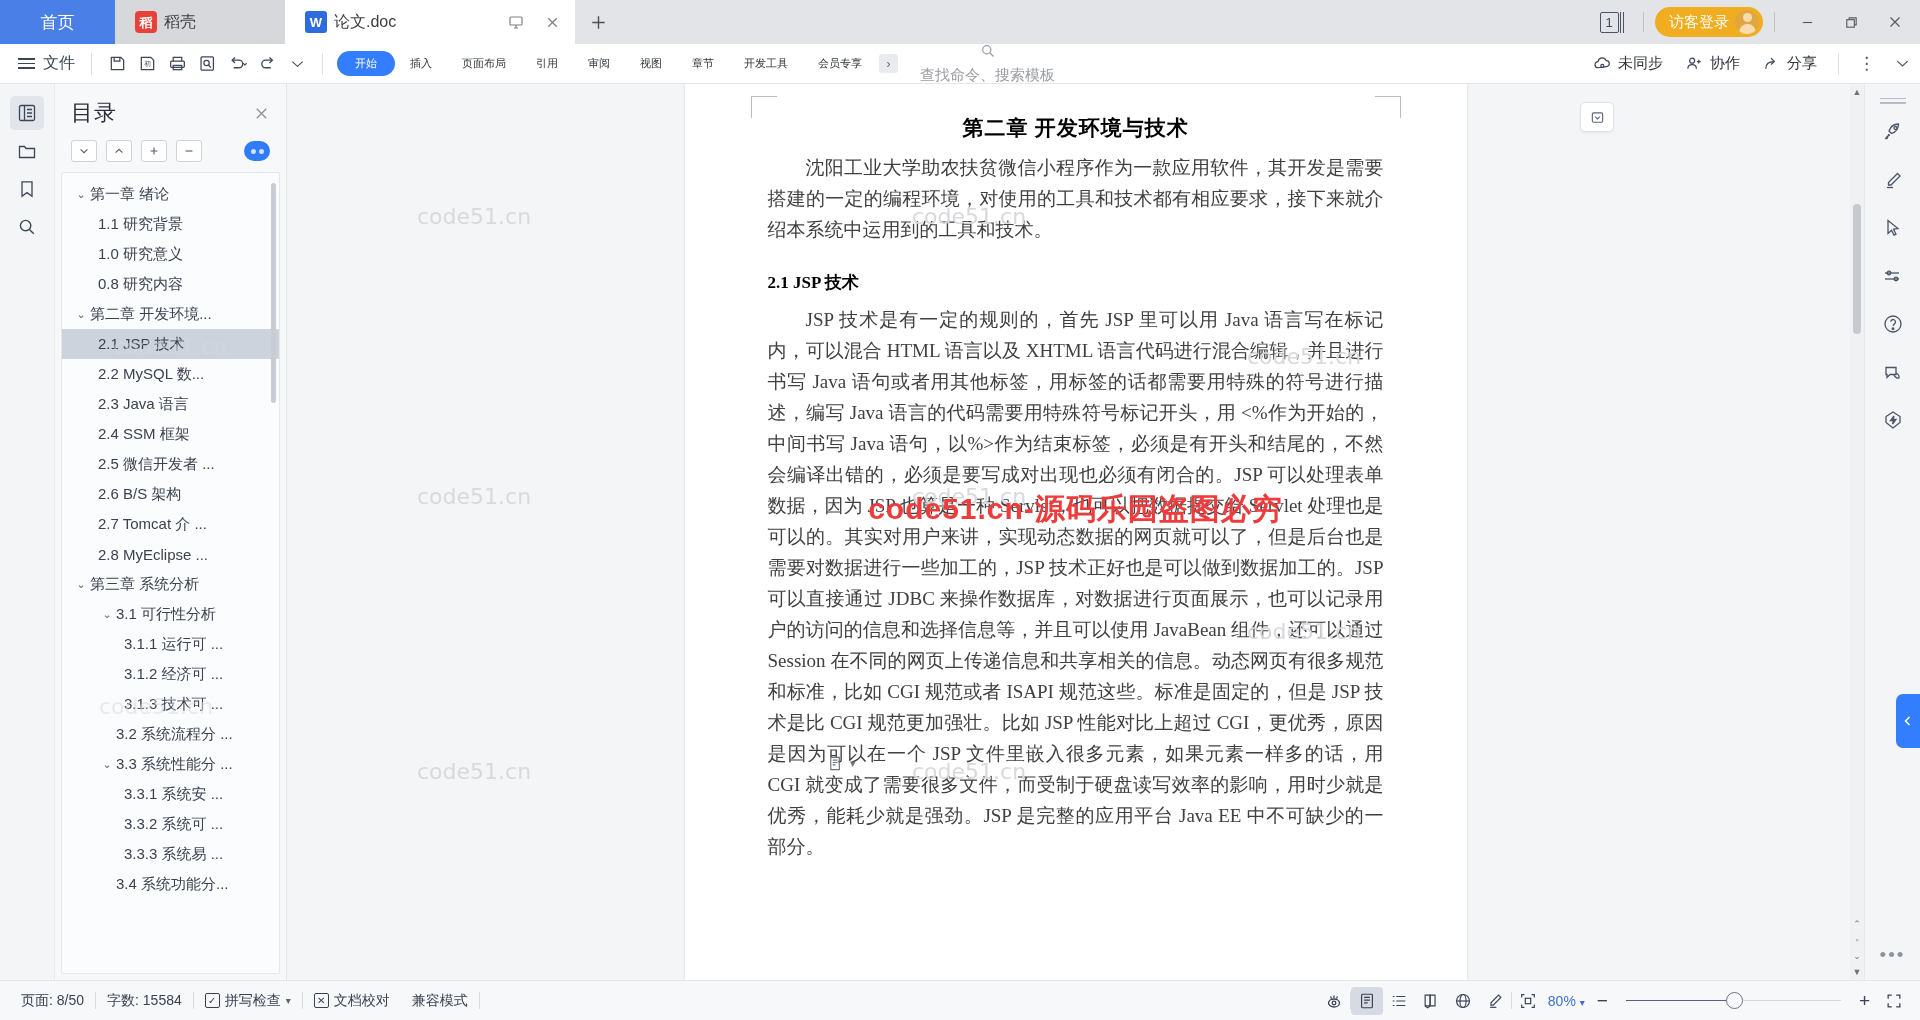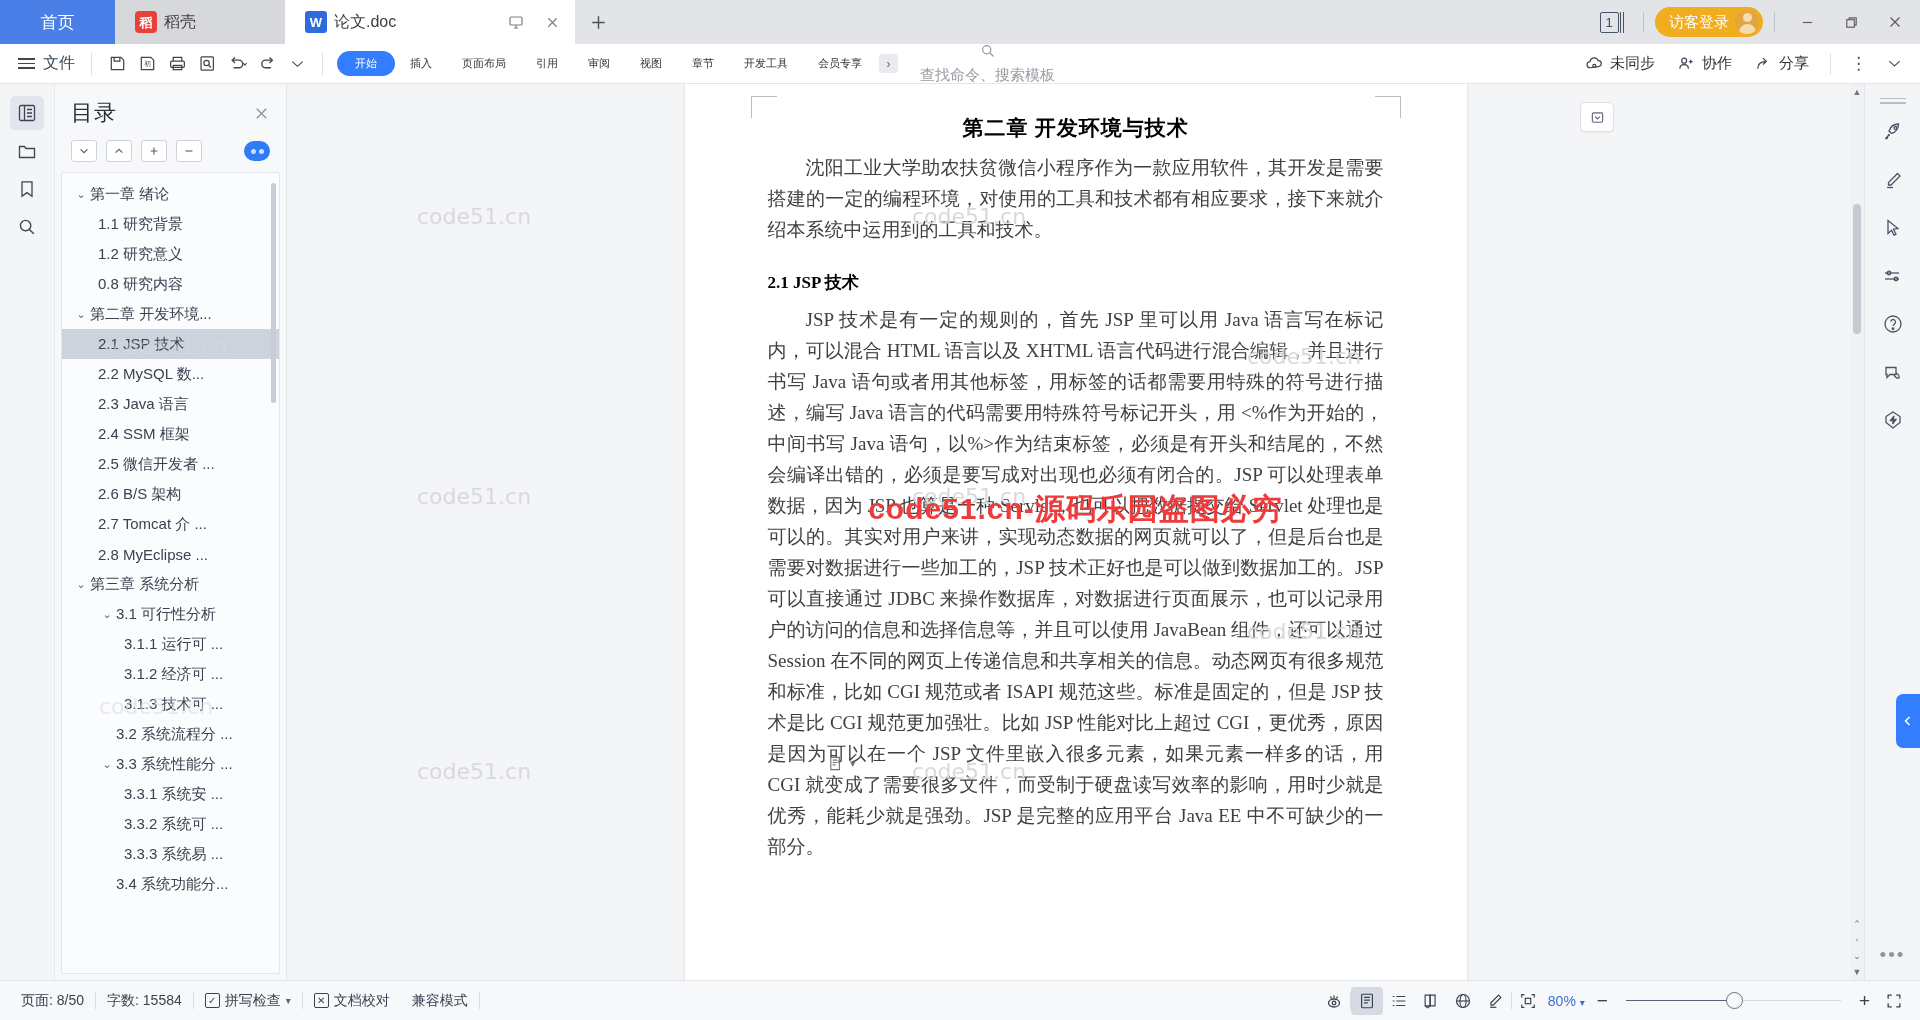--- a/index.html
+++ b/index.html
@@ -77,21 +77,21 @@
   .qicon { width: 30px; height: 30px; display: flex; align-items: center; justify-content: center; cursor: pointer; color: #3c4654; }
   .rb-tabs { display: flex; align-items: center; gap: 0px; margin-left: 4px; }
   .rb-tab { font-size: 11px; color: #31343b; padding: 5px 15px; cursor: pointer; white-space: nowrap; }
   .rb-tab.active { background: #337eff; color: #fff; border-radius: 13px; padding: 5px 18px; }
   .rb-chev {
     width: 19px; height: 19px; background: #eaebee; border-radius: 3px;
     display: flex; align-items: center; justify-content: center;
     font-size: 12px; color: #666; margin-left: 2px; cursor: pointer;
   }
   .rb-search { display: flex; align-items: center; gap: 7px; margin-left: 22px; color: #9a9ca3; font-size: 15px; cursor: text; flex-direction: column; }
-  .rb-right { margin-left: auto; display: flex; align-items: center; padding-right: 8px; }
+  .rb-right { margin-left: auto; display: flex; align-items: center; }
   .rb-act { display: flex; align-items: center; gap: 6px; font-size: 15px; color: #31343b; padding: 0 11px; cursor: pointer; white-space: nowrap; }
   .rb-dots { padding: 0 9px; color: #51545c; cursor: pointer; font-size: 17px; letter-spacing: 1px; }
 
   
   .body { flex: 1; display: flex; min-height: 0; position: relative; background: #f4f5f7; }
 
   
   .rail {
     width: 55px; background: #f4f5f7; border-right: 1px solid #e8e9ec;
     display: flex; flex-direction: column; align-items: center; padding-top: 12px; gap: 4px; flex: none;
@@ -468,21 +468,21 @@
       </div>
       <div class="toc-list">
         <div class="toc-item lvl1">
             <span class="toc-caret">⌄</span>
             <span>第一章 绪论</span>
           </div>
         <div class="toc-item lvl2">
             <span>1.1 研究背景</span>
           </div>
         <div class="toc-item lvl2">
-            <span>1.2 研究意义</span>
+            <span>1.0 研究意义</span>
           </div>
         <div class="toc-item lvl2">
             <span>0.8 研究内容</span>
           </div>
         <div class="toc-item lvl1">
             <span class="toc-caret">⌄</span>
             <span>第二章 开发环境...</span>
           </div>
         <div class="toc-item lvl2 sel">
             <span>2.1 JSP 技术</span>

